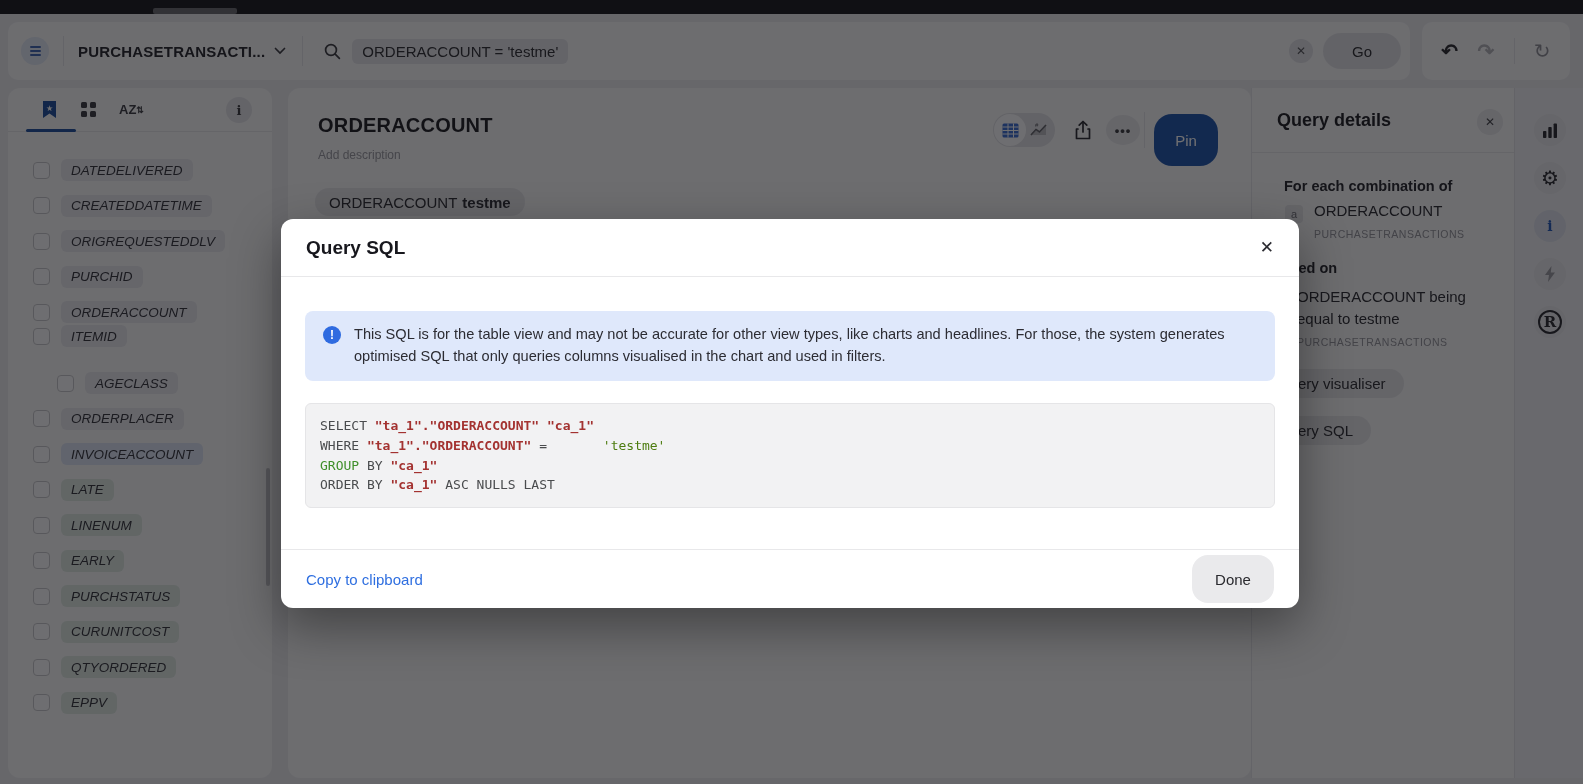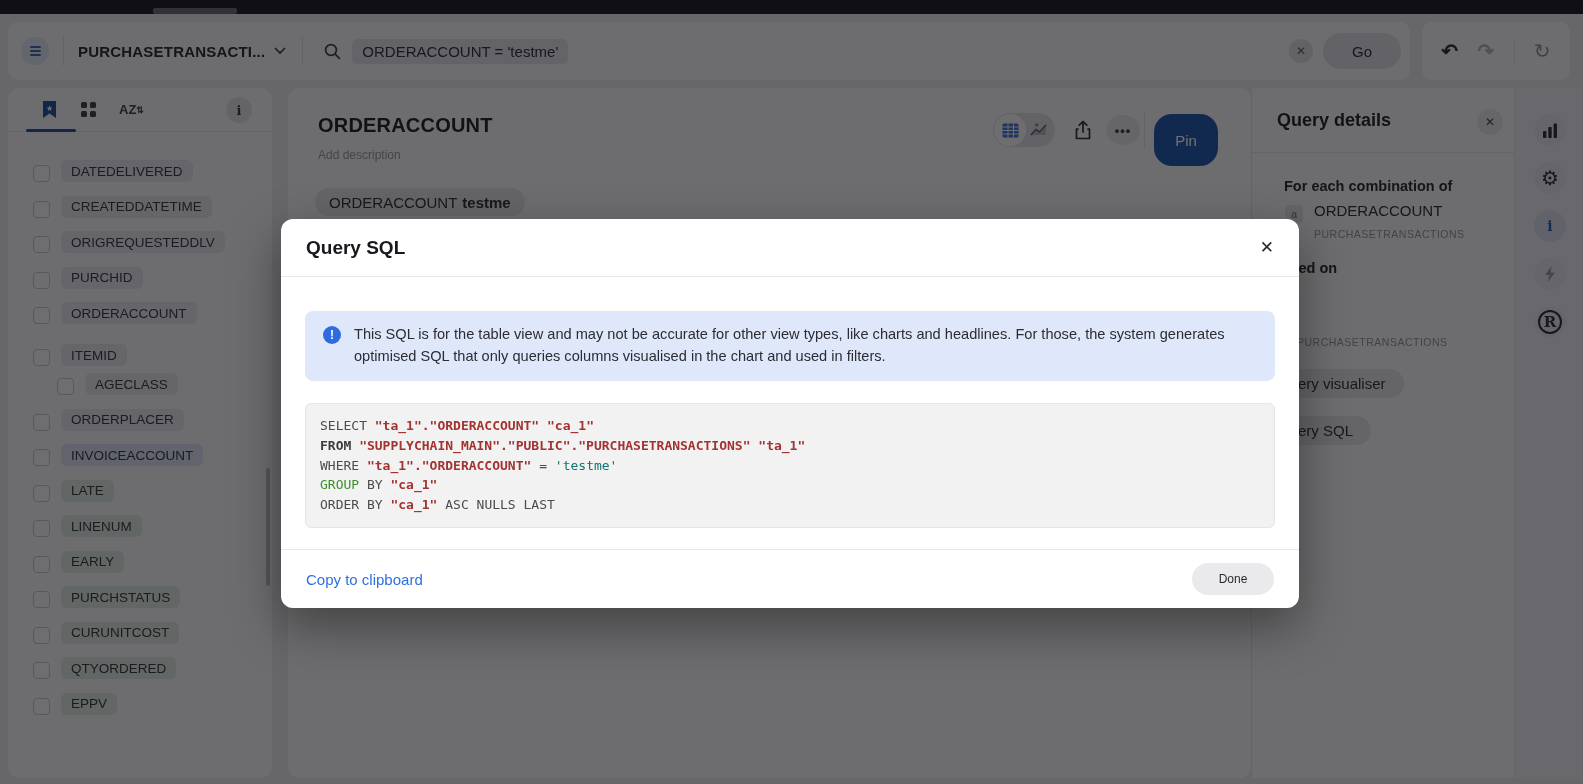--- a/index.html
+++ b/index.html
@@ -32,21 +32,21 @@
   
   .side-card { position:absolute; left:8px; top:88px; width:264px; height:690px; background:#f9f9fa; border-radius:12px; }
   .side-tabs { position:relative; height:44px; border-bottom:1px solid #e7e7ea; display:flex; align-items:center; }
   .tab-ico { margin-left:22px; display:flex; align-items:center; cursor:pointer; }
   .tab-ico:first-child { margin-left:33px; }
   .az-ico { font-size:13px; font-weight:bold; color:#3c3c42; letter-spacing:0; }
   .az-ico small { font-size:9px; vertical-align:2px; color:#3c3c42; }
   .side-info-btn { position:absolute; right:20px; top:9px; width:26px; height:26px; border-radius:50%; background:#e4e4e8; display:flex; align-items:center; justify-content:center; font-family:"DejaVu Serif",serif; font-weight:bold; font-size:13px; color:#3a3a40; cursor:pointer; }
   .tab-underline { position:absolute; left:18px; bottom:-1px; width:50px; height:3px; background:#1d4f9e; border-radius:2px; }
   .field-list { position:absolute; left:0; top:58px; width:100%; height:628px; }
-  .field-row { position:absolute; left:25px; display:flex; align-items:flex-end; gap:11px; height:24px; }
+  .field-row { position:absolute; left:25px; display:flex; align-items:center; gap:11px; height:24px;font-style:italic; }
   .checkbox { width:17px; height:17px; border:1.5px solid #c8c8cd; border-radius:4px; background:#fdfdfe; cursor:pointer; flex:none; }
   .field-pill { padding:3.5px 10px; border-radius:6px; font-size:13.5px; color:#34343c; cursor:pointer; white-space:nowrap; }
   .tint-neutral { background:#e8e8ee; }
   .tint-blue { background:#dce4f5; }
   .tint-green { background:#dfe9e2; }
   .side-scrollthumb { position:absolute; right:2px; top:380px; width:4px; height:118px; background:#c3c3c8; border-radius:2px; }
 
   
   .main-card { position:absolute; left:288px; top:88px; width:963px; height:690px; background:#f9f9fa; border-radius:12px; }
   .main-title { position:absolute; left:30px; top:26px; font-size:20px; font-weight:bold; color:#1d1d23; letter-spacing:.2px; }
@@ -95,24 +95,24 @@
   .modal-close { margin-left:auto; font-size:17px; color:#2b2b31; cursor:pointer; line-height:1; }
   .modal-body { flex:1; padding:34px 24px 0; }
   .banner { background:#dfe8fb; border-radius:8px; padding:13px 18px 14px; display:flex; gap:13px; }
   .banner-icon { flex:none; width:18px; height:18px; margin-top:2px; border-radius:50%; background:#2f6be0; color:#fff; font-size:12px; font-weight:bold; display:flex; align-items:center; justify-content:center; }
   .banner-text { font-size:14.6px; line-height:21.5px; color:#2c2c33; max-width:900px; }
   .sql-box { margin-top:22px; background:#f2f2f3; border:1px solid #e5e5e7; border-radius:6px; padding:12px 14px; font-family:"DejaVu Sans Mono",monospace; font-size:13px; line-height:19.8px; color:#4a4c4e; }
   .tok-kw  { color:#4a4c4e; }
   .tok-kwb { color:#3a3c3e; font-weight:bold; }
   .tok-kwg { color:#3f8f2a; }
   .tok-str { color:#a33230; font-weight:bold; }
-  .tok-str2{ color:#0f766e; }
+  .tok-str2{ color:#4d7c0f;margin-left:48px; }
   .modal-footer { height:59px; border-top:1px solid #e8e8ea; display:flex; align-items:center; padding:0 25px; flex:none; }
   .copy-link { color:#2f6fe0; font-size:15px; cursor:pointer; }
-  .done-btn { margin-left:auto; width:82px; height:32px; border-radius:16px; background:#eaeaec; color:#2a2a2e; font-size:12px; display:flex; align-items:center; justify-content:center; cursor:pointer; }
+  .done-btn { margin-left:auto; width:82px; height:48px; border-radius:16px; background:#eaeaec; color:#2a2a2e; font-size:15px; display:flex; align-items:center; justify-content:center; cursor:pointer; }
 
   svg { display:block; }
 </style>
 </head>
 <body>
 
 <div class="canvas">
 
   <div class="top-strip">
     <div class="top-strip-seg"></div>
@@ -187,21 +187,21 @@
           <span class="field-pill tint-neutral">ORIGREQUESTEDDLV</span>
         </div>
         <div class="field-row" style="top: 118.5px;">
           <span class="checkbox"></span>
           <span class="field-pill tint-neutral">PURCHID</span>
         </div>
         <div class="field-row" style="top: 154px;">
           <span class="checkbox"></span>
           <span class="field-pill tint-neutral">ORDERACCOUNT</span>
         </div>
-        <div class="field-row" style="top: 196px;">
+        <div class="field-row" style="top: 178px;">
           <span class="checkbox"></span>
           <span class="field-pill tint-neutral">ITEMID</span>
         </div>
         <div class="field-row" style="top: 225px; padding-left: 24px;">
           <span class="checkbox"></span>
           <span class="field-pill tint-neutral">AGECLASS</span>
         </div>
         <div class="field-row" style="top: 260.5px;">
           <span class="checkbox"></span>
           <span class="field-pill tint-neutral">ORDERPLACER</span>
@@ -284,20 +284,21 @@
   <div class="detail-panel">
     <div class="dp-title">Query details</div>
     <div class="dp-close">✕</div>
     <div class="dp-div"></div>
     <div class="dp-sec1">For each combination of</div>
     <div class="dp-item-ico dp-i1-ico">a</div>
     <div class="dp-i1-name">ORDERACCOUNT</div>
     <div class="dp-i1-src">PURCHASETRANSACTIONS</div>
     <div class="dp-sec2">Filtered on</div>
     <div class="dp-item-ico dp-i2-ico">=</div>
+    <div class="dp-i2-name">ORDERACCOUNT being equal to testme</div>
     <div class="dp-i2-src">PURCHASETRANSACTIONS</div>
     <div class="dp-btn dp-btn1">Query visualiser</div>
     <div class="dp-btn dp-btn2">Query SQL</div>
   </div>
 
   <div class="rail">
     <div class="rail-btn" style="top:26px">
       <svg width="16" height="15" viewBox="0 0 16 15">
           <g fill="#2b2b31">
             <rect x="1" y="8" width="3.4" height="7" rx="0.8"></rect>
@@ -329,21 +330,20 @@
       <span class="modal-title">Query SQL</span>
       <span class="modal-close">✕</span>
     </div>
     <div class="modal-body">
       <div class="banner">
         <span class="banner-icon">!</span>
         <span class="banner-text">This SQL is for the table view and may not be accurate for other view types, like charts and headlines. For those, the system generates optimised SQL that only queries columns visualised in the chart and used in filters.</span>
       </div>
       <div class="sql-box">
           <div><span class="tok-kw">SELECT </span><span class="tok-str">"ta_1"."ORDERACCOUNT"</span><span class="tok-kw"> </span><span class="tok-str">"ca_1"</span></div>
-          <div><span class="tok-kwb">FROM </span><span class="tok-str">"SUPPLYCHAIN_MAIN"."PUBLIC"."PURCHASETRANSACTIONS"</span><span class="tok-kw"> </span><span class="tok-str">"ta_1"</span></div>
           <div><span class="tok-kw">WHERE </span><span class="tok-str">"ta_1"."ORDERACCOUNT"</span><span class="tok-kw"> = </span><span class="tok-str2">'testme'</span></div>
           <div><span class="tok-kwg">GROUP</span><span class="tok-kw"> BY </span><span class="tok-str">"ca_1"</span></div>
           <div><span class="tok-kw">ORDER BY </span><span class="tok-str">"ca_1"</span><span class="tok-kw"> ASC NULLS LAST</span></div>
         </div>
     </div>
     <div class="modal-footer">
       <span class="copy-link">Copy to clipboard</span>
       <div class="done-btn">Done</div>
     </div>
   </div>

